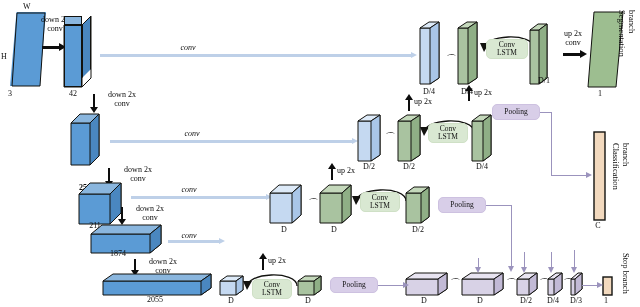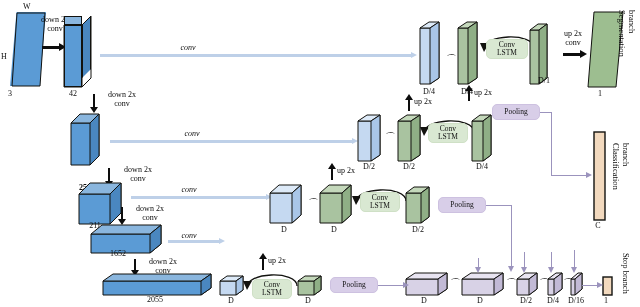--- a/index.html
+++ b/index.html
@@ -119,21 +119,21 @@
 
   <div class="lbl ctr" style="left:150px;top:205px;">down 2x</div>
   <div class="lbl ctr" style="left:150px;top:214px;">conv</div>
   <div class="bdown" style="left:121px;top:207px;height:13px;"></div>
 
   <svg style="position:absolute;left:88px;top:222px" width="78" height="34">
     <polygon points="3,12 62,12 73,3 73,22 62,31 3,31" fill="#5B9BD5" stroke="#12120f" stroke-width="1"></polygon>
     <polygon points="3,12 62,12 73,3 14,3" fill="#8AB6DE" stroke="#12120f" stroke-width="1"></polygon>
     <polygon points="62,12 73,3 73,22 62,31" fill="#4A87C0" stroke="#12120f" stroke-width="1"></polygon>
   </svg>
-  <div class="lbl ctr" style="left:118px;top:250px;">1652</div>
+  <div class="lbl ctr" style="left:118px;top:250px;">1874</div>
 
   <div class="skip" style="left:168px;top:240px;width:52px;"></div>
   <div class="lbl it ctr" style="left:189px;top:232px;">conv</div>
 
   <div class="lbl ctr" style="left:163px;top:258px;">down 2x</div>
   <div class="lbl ctr" style="left:163px;top:267px;">conv</div>
   <div class="bdown" style="left:134px;top:259px;height:12px;"></div>
 
   <svg style="position:absolute;left:100px;top:272px" width="116" height="26">
     <polygon points="3,9 101,9 111,2 111,16 101,23 3,23" fill="#5B9BD5" stroke="#12120f" stroke-width="1"></polygon>
@@ -341,21 +341,21 @@
     <polygon points="8,9 16,3 16,19 8,25" fill="#C2BAD6" stroke="#12120f" stroke-width="1"></polygon>
   </svg>
   <div class="lbl ctr" style="left:553px;top:297px;">D/4</div>
   <div class="concat" style="left:563px;top:278px;">⌒</div>
 
   <svg style="position:absolute;left:569px;top:270px" width="16" height="28">
     <polygon points="2,9 6,9 13,3 13,19 6,25 2,25" fill="#D8D2E6" stroke="#12120f" stroke-width="1"></polygon>
     <polygon points="2,9 6,9 13,3 9,3" fill="#E8E4F1" stroke="#12120f" stroke-width="1"></polygon>
     <polygon points="6,9 13,3 13,19 6,25" fill="#C2BAD6" stroke="#12120f" stroke-width="1"></polygon>
   </svg>
-  <div class="lbl ctr" style="left:576px;top:297px;">D/16</div>
+  <div class="lbl ctr" style="left:576px;top:297px;">D/3</div>
 
   <div class="hline parrow" style="left:384px;top:285px;width:20px;"></div>
 
   <svg style="position:absolute;left:601px;top:275px" width="14" height="22">
     <rect x="2" y="2" width="9" height="18" fill="#F2D9BE" stroke="#12120f" stroke-width="1.4"></rect>
   </svg>
   <div class="lbl ctr" style="left:606px;top:297px;">1</div>
   <div class="hline parrow" style="left:582px;top:285px;width:16px;"></div>
   <div class="vert" style="left:630px;top:253px;">Stop branch</div>
 

